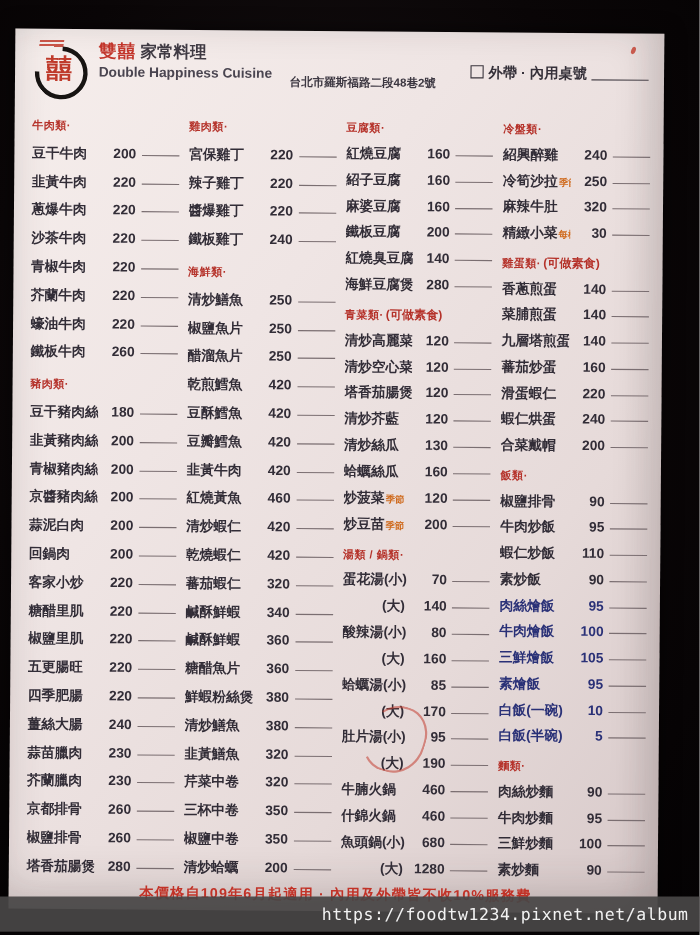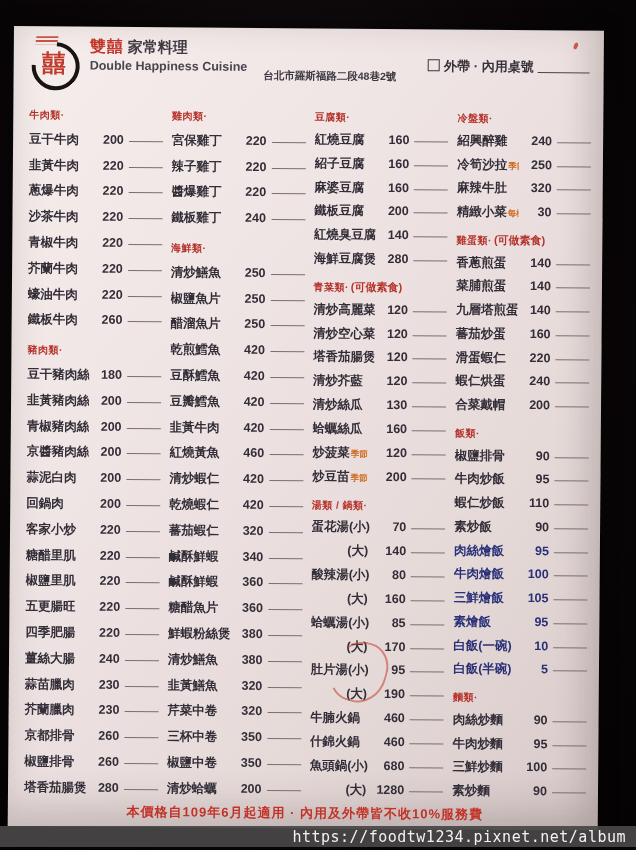--- a/index.html
+++ b/index.html
@@ -59,21 +59,21 @@
     letter-spacing:1px;margin-top:6px;white-space:nowrap;
   }
   .pen-mark{
     position:absolute;left:322px;top:612px;width:52px;height:58px;
     border:2.5px solid rgba(196,62,50,.55);border-left-color:transparent;
     border-radius:62% 46% 55% 48%;transform:rotate(16deg);
   }
   .speck{position:absolute;right:26px;top:12px;width:4px;height:7px;background:#c0392b;border-radius:50%;transform:rotate(20deg);opacity:.8;}
   
   .wm-bar{
-    position:absolute;left:0;right:0;bottom:3px;height:21px;z-index:5;
+    position:absolute;left:0;right:0;bottom:3px;height:32px;z-index:5;
     background:rgba(72,70,70,.93);
     display:flex;align-items:center;justify-content:flex-end;padding-right:10px;
   }
   .wm-url{font-family:"DejaVu Sans Mono","Liberation Mono",monospace;font-size:15px;color:#f2f2f2;letter-spacing:.5px;}
 </style>
 </head>
 <body>
 
 <div class="paper">
   <div class="speck"></div>

